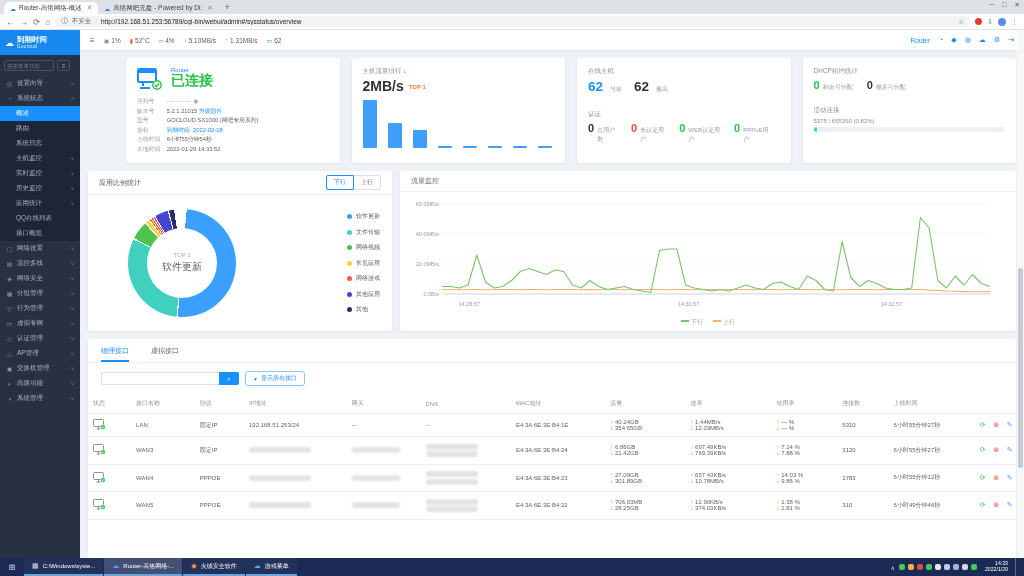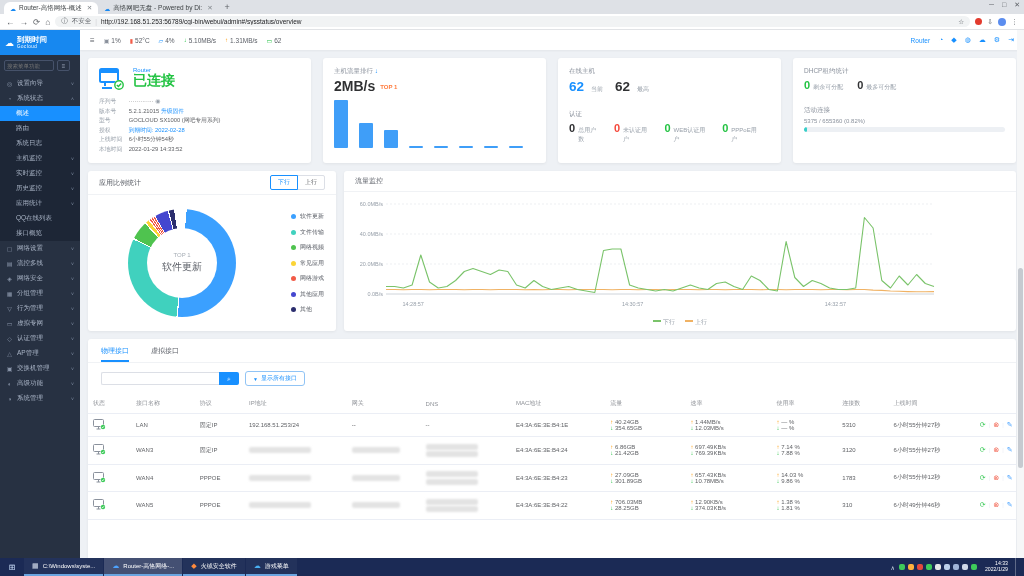--- a/index.html
+++ b/index.html
@@ -48,21 +48,21 @@
   .main { flex:1; display:flex; flex-direction:column; overflow:hidden; position:relative; }
   .apptop { height:20px; background:#fff; display:flex; align-items:center; gap:9px; padding:0 10px; font-size:6.5px; color:#5a5e66; box-shadow:0 1px 2px rgba(0,0,0,.05); }
   .stat { display:flex; align-items:center; gap:2px; }
   .apptop .right { margin-left:auto; display:flex; align-items:center; gap:9px; color:#1890ff; }
   .apptop .right .rlabel { font-size:6.5px; }
   .apptop .right .aic { font-size:7px; }
 
   .content { flex:1; padding:8px; overflow:hidden; display:flex; flex-direction:column; gap:8px; }
   .card { background:#fff; border-radius:3px; box-shadow:0 1px 3px rgba(0,0,0,.06); }
 
-  .row1 { display:flex; gap:12px; height:110px; }
+  .row1 { display:flex; gap:12px; height:110px;margin-left:38px; }
   .row1 .card { flex:1; padding:9px 11px; }
 
   
   .conn-head { display:flex; gap:7px; align-items:flex-start; }
   .conn-tag { color:#1890ff; font-size:6px; }
   .conn-status { color:#23c343; font-size:14px; font-weight:bold; line-height:15px; }
   .conn-info { margin-top:6px; font-size:5.8px; color:#606266; line-height:9.5px; }
   .conn-info .lbl { color:#98a0aa; display:inline-block; min-width:28px; }
   .conn-info .blue { color:#1890ff; }
   .conn-info .eye { color:#98a0aa; font-size:6px; }
@@ -87,21 +87,21 @@
   .dhcp-active-val { font-size:6px; color:#8a919c; margin-top:3px; }
 
   .row2 { display:flex; gap:8px; height:160px; }
   .panel-head { height:24px; display:flex; align-items:center; padding:0 11px; border-bottom:1px solid #f0f2f5; font-size:7px; color:#5a5e66; }
   .btn-group { margin-left:auto; display:flex; }
   .pbtn { font-size:6px; padding:2px 7px; border:1px solid #dcdfe6; color:#606266; background:#fff; }
   .pbtn.active { border-color:#1890ff; color:#1890ff; z-index:1; }
   .pbtn:first-child { border-radius:2px 0 0 2px; }
   .pbtn:last-child { border-radius:0 2px 2px 0; margin-left:-1px; }
 
-  .donut-card { width:248px; flex-shrink:0; display:flex; flex-direction:column; }
+  .donut-card { width:304px; flex-shrink:0; display:flex; flex-direction:column; }
   .donut-body { flex:1; display:flex; align-items:center; padding:0 12px; }
   .donut { width:108px; height:108px; border-radius:50%; position:relative; margin-left:28px; }
   .donut::after { content:""; position:absolute; inset:19px; background:#fff; border-radius:50%; }
   .donut-center { position:absolute; inset:0; display:flex; flex-direction:column; align-items:center; justify-content:center; z-index:2; }
   .donut-center .t { font-size:6px; color:#a6adb5; }
   .donut-center .n { font-size:10px; color:#5a5e66; margin-top:2px; }
   .legend { margin-left:auto; display:flex; flex-direction:column; gap:6.5px; }
   .legend .li { display:flex; align-items:center; gap:4px; font-size:6px; color:#5a5e66; }
   .legend .dot { width:5px; height:5px; border-radius:50%; }
 

